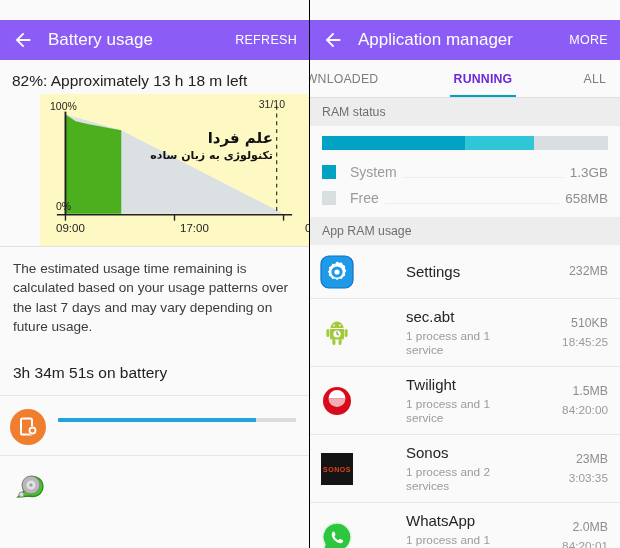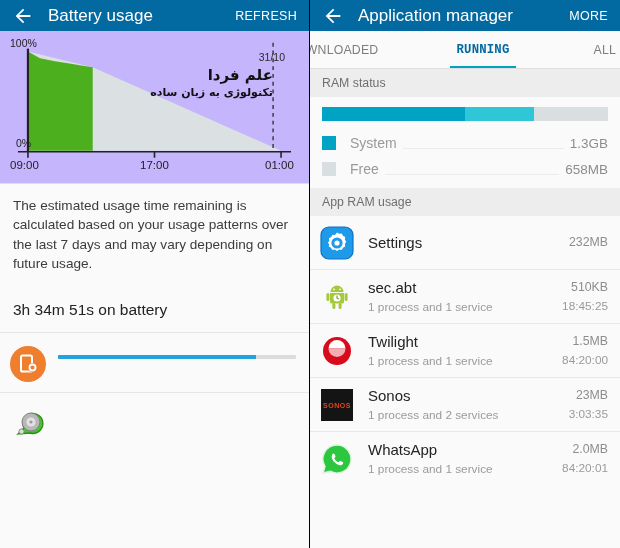--- a/index.html
+++ b/index.html
@@ -8,23 +8,24 @@
     background: #000;
     font-family: "Liberation Sans", sans-serif;
     overflow: hidden;
   }
   .screens { display: flex; width: 620px; height: 548px; }
   .panel { width: 310px; height: 548px; background: #fafafa; position: relative; overflow: hidden; }
   .panel.left { border-right: 1px solid #000; }
 
   
   .appbar {
-    height: 31px; background: #0369a1;
+    height: 40px; background: #8b5cf6;
     display: flex; align-items: center; padding: 0 12px;
     color: #ffffff;
+    margin-top: 20px;
   }
   .back-icon {
     width: 22px; height: 22px; flex: 0 0 22px;
     position: relative; cursor: pointer;
   }
   .back-icon svg { display: block; }
   .appbar-title {
     font-size: 17px; font-weight: normal; color: #fff;
     margin-left: 14px; flex: 1 1 auto;
     white-space: nowrap; overflow: hidden;
@@ -33,22 +34,23 @@
     font-size: 12.5px; letter-spacing: .3px; color: #fff;
     cursor: pointer; padding-left: 6px;
   }
 
   
   .batt-summary {
     padding: 12px 12px 4px 12px;
     font-size: 15.5px; color: #222; background: #fafafa;
   }
   .chart-wrap {
-    position: relative; height: 152px; background: #c4b5fd;
+    position: relative; height: 152px; background: #fef9c3;
     padding: 4px 10px 0 10px;
+    margin-left: 40px;
   }
   .chart-svg { display: block; width: 100%; height: 100%; }
   .wm {
     position: absolute; right: 36px; top: 36px;
     text-align: right; direction: rtl;
     font-family: "DejaVu Sans", sans-serif;
     color: #111; pointer-events: none;
   }
   .wm1 { font-size: 15px; font-weight: bold; line-height: 1.15; }
   .wm2 { font-size: 11px; font-weight: bold; margin-top: 2px; }
@@ -89,22 +91,22 @@
   .tabs {
     display: flex; height: 38px; background: #fafafa;
     border-bottom: 1px solid #dedede; align-items: stretch;
   }
   .tab {
     display: flex; align-items: center; justify-content: center;
     font-size: 12.3px; letter-spacing: .2px; color: #7d7d7d;
     cursor: pointer; position: relative; white-space: nowrap;
   }
   .tab.t-downloaded { flex: 0 0 128px; justify-content: flex-start; padding-left: 0; margin-left: -14px; }
-  .tab.t-running { flex: 1 1 auto; color: #0369a1; font-weight: bold; font-family: Liberation Mono, monospace; }
-  .tab.t-all { flex: 0 0 78px; justify-content: flex-end; padding-right: 4px; }
+  .tab.t-running { flex: 1 1 auto; color: #6d28d9; font-weight: bold; }
+  .tab.t-all { flex: 0 0 78px; justify-content: flex-end; padding-right: 14px; }
   .tab.active::after {
     content: ""; position: absolute; left: 22%; right: 22%; bottom: 0;
     height: 2px; background: #00a2bd;
   }
 
   .ram-head {
     background: #ededed; color: #6f6f6f;
     font-size: 12.3px; padding: 7px 12px;
   }
   .ram-body { padding: 10px 12px 6px 12px; background: #fafafa; }
@@ -114,21 +116,21 @@
     display: flex; align-items: center; height: 26px;
   }
   .swatch { width: 14px; height: 14px; flex: 0 0 14px; }
   .legend-label { font-size: 14px; color: #9a9a9a; margin-left: 14px; }
   .legend-dots { flex: 1 1 auto; border-bottom: 1px solid #ececec; margin: 0 6px; height: 11px; }
   .legend-val { font-size: 13.5px; color: #8d8d8d; }
 
   .approw {
     display: flex; align-items: center;
     padding: 9px 12px 9px 10px; background: #fafafa;
-    border-top: 1px solid #e8e8e8; min-height: 53px;
+    border-top: 1px solid #e8e8e8; min-height: 53px; gap: 38px;
   }
   .approw.first { border-top: none; }
   .app-icon { width: 34px; height: 34px; flex: 0 0 34px; }
   .app-mid { flex: 1 1 auto; margin-left: 14px; min-width: 0; }
   .app-name { font-size: 15px; color: #242424; line-height: 1.2; }
   .app-sub { font-size: 11.8px; color: #9b9b9b; margin-top: 3px; }
   .app-right { text-align: right; flex: 0 0 auto; margin-left: 6px; }
   .app-size { font-size: 12.3px; color: #8d8d8d; line-height: 1.2; }
   .app-time { font-size: 11.8px; color: #9b9b9b; margin-top: 4px; }
 </style>
@@ -142,20 +144,21 @@
     <div class="appbar">
       <span class="back-icon">
         <svg width="22" height="22" viewBox="0 0 24 24">
             <path d="M20 11H7.8l5.6-5.6L12 4l-8 8 8 8 1.4-1.4L7.8 13H20z" fill="#ffffff"></path>
           </svg>
       </span>
       <span class="appbar-title">Battery usage</span>
       <span class="appbar-action">REFRESH</span>
     </div>
 
+    <div class="batt-summary">82%: Approximately 13 h 18 m left</div>
 
     <div class="chart-wrap">
       <svg class="chart-svg" viewBox="0 0 290 152" preserveAspectRatio="none">
 
         <polygon points="18,17 83,33 272,119 18,119" fill="#dbe0e2"></polygon>
 
         <polygon points="18,17 30,24 45,27 58,29 70,31 83,33 83,119 18,119" fill="#4caf1e"></polygon>
 
         <line x1="18" y1="14" x2="18" y2="120" stroke="#222" stroke-width="2.2"></line>
 
@@ -163,24 +166,24 @@
 
         <line x1="18" y1="120" x2="18" y2="126" stroke="#222" stroke-width="1.6"></line>
         <line x1="145" y1="120" x2="145" y2="126" stroke="#222" stroke-width="1.6"></line>
         <line x1="272" y1="120" x2="272" y2="126" stroke="#222" stroke-width="1.6"></line>
 
         <line x1="264" y1="8" x2="264" y2="120" stroke="#333" stroke-width="1.4" stroke-dasharray="4,4"></line>
       </svg>
 
       <div style="position:absolute;left:10px;top:6px;font-size:10.5px;color:#1d1d1d;">100%</div>
       <div style="position:absolute;left:16px;top:106px;font-size:10.5px;color:#1d1d1d;">0%</div>
-      <div style="position:absolute;left:10px;top:128px;font-size:11.5px;color:#1d1d1d;">09:00</div>
+      <div style="position:absolute;left:16px;top:128px;font-size:11.5px;color:#1d1d1d;">09:00</div>
       <div style="position:absolute;left:140px;top:128px;font-size:11.5px;color:#1d1d1d;">17:00</div>
       <div style="position:absolute;left:265px;top:128px;font-size:11.5px;color:#1d1d1d;">01:00</div>
-      <div style="position:absolute;right:24px;top:20px;font-size:10.5px;color:#2a2a2a;">31/10</div>
+      <div style="position:absolute;right:24px;top:4px;font-size:10.5px;color:#2a2a2a;">31/10</div>
 
       <div class="wm">
         <div class="wm1">علم فردا</div>
         <div class="wm2">تکنولوژی به زبان ساده</div>
       </div>
     </div>
 
     <div class="divider"></div>
 
     <div class="batt-note">The estimated usage time remaining is calculated based on your usage patterns over the last 7 days and may vary depending on future usage.</div>

